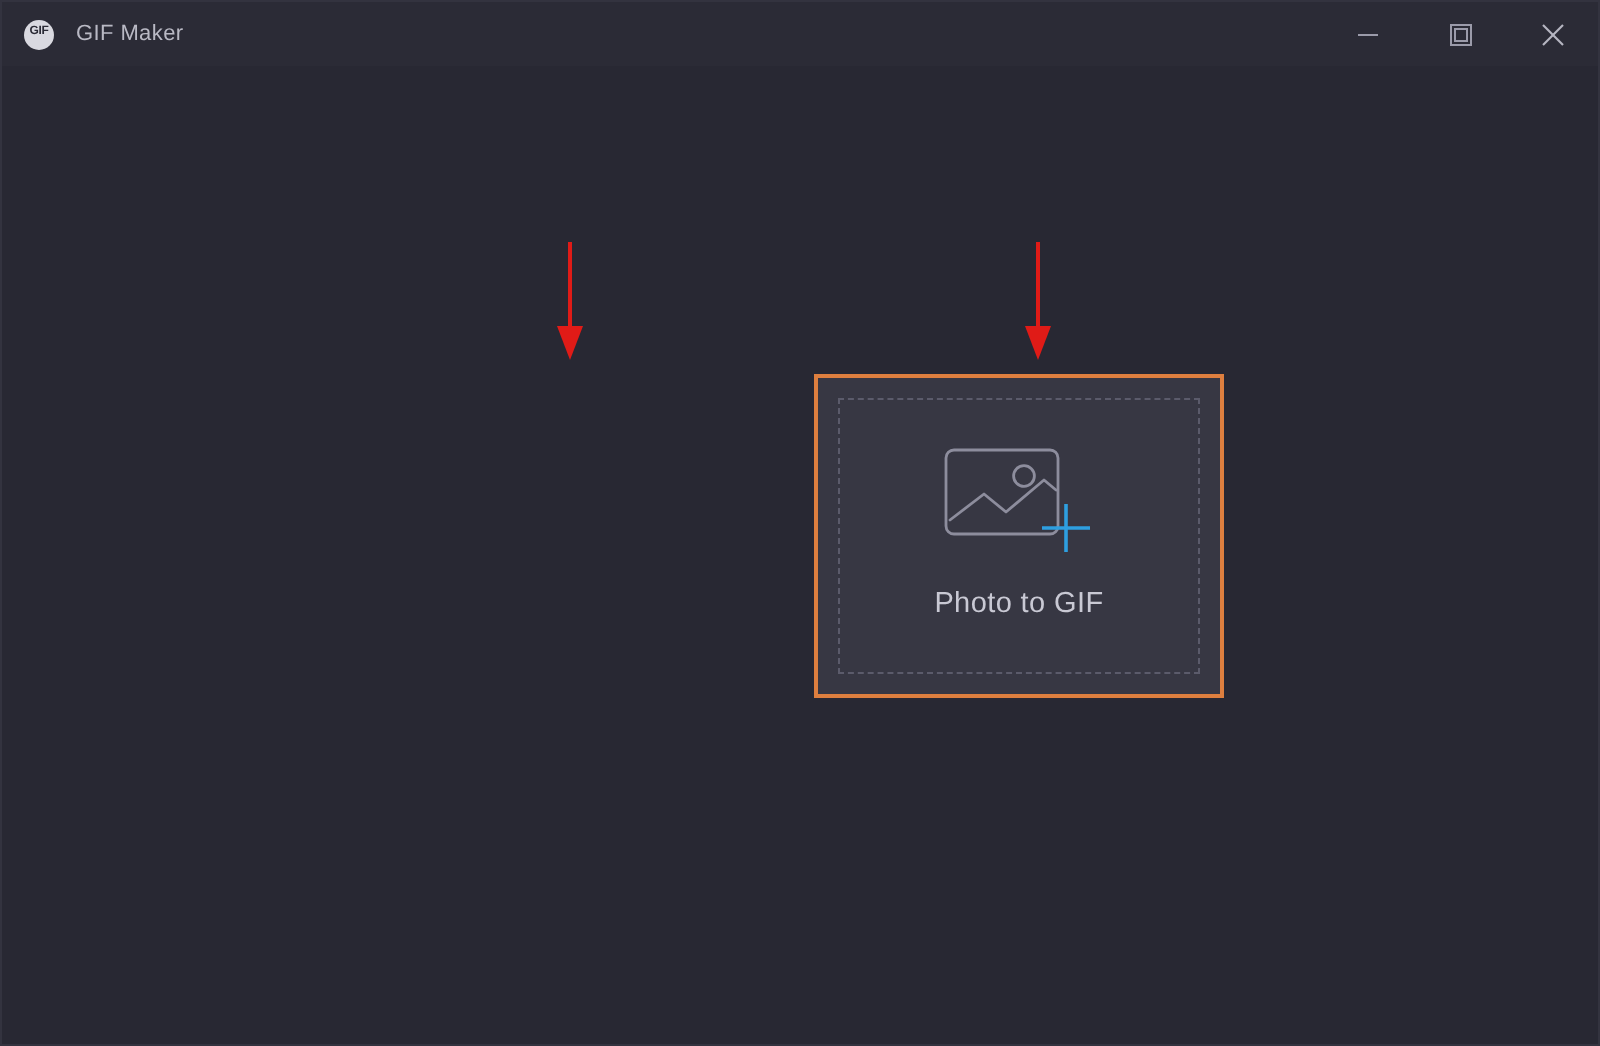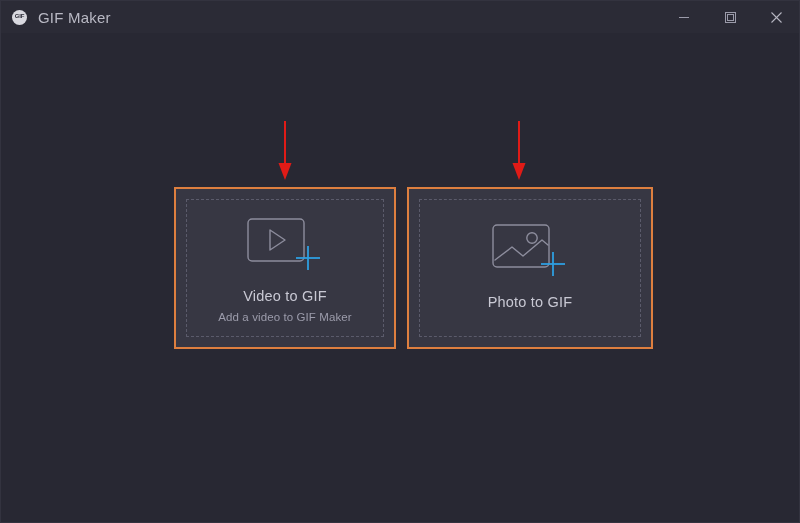--- a/index.html
+++ b/index.html
@@ -55,21 +55,21 @@
     font-weight: bold;
     flex: 0 0 auto;
     position: relative;
     overflow: hidden;
   }
   .app-icon span { position: relative; top: -0.5px; }
 
   .app-title {
     margin-left: 11px;
     color: #b9b9c4;
-    font-size: 15px;
+    font-size: 11px;
     letter-spacing: 0.2px;
     white-space: nowrap;
   }
 
   .tb-controls {
     display: flex;
     align-items: center;
     height: 100%;
     flex: 0 0 auto;
   }
@@ -106,21 +106,21 @@
     height: 100%;
     box-sizing: border-box;
     border: 1px dashed #5b5b6b;
     display: flex;
     flex-direction: column;
     align-items: center;
     justify-content: center;
   }
 
   #card-video { left: 173px; top: 154px; width: 222px; height: 162px; }
-  #card-photo { left: 406px; top: 154px; width: 246px; height: 162px; }
+  #card-photo { left: 406px; top: 154px; width: 205px; height: 162px; }
 
   .icon-wrap {
     position: relative;
     width: 76px;
     height: 58px;
     margin-bottom: 16px;
   }
   .icon-wrap > svg.glyph {
     position: absolute;
     left: 0; top: 0;
@@ -190,38 +190,20 @@
     <svg class="arrow" id="arrow-video" width="24" height="60" viewBox="0 0 24 60">
       <line x1="12" y1="0" x2="12" y2="45" stroke="#e01b17" stroke-width="2"></line>
       <polygon points="12,59 5.5,42 18.5,42" fill="#e01b17"></polygon>
     </svg>
 
     <svg class="arrow" id="arrow-photo" width="24" height="60" viewBox="0 0 24 60">
       <line x1="12" y1="0" x2="12" y2="45" stroke="#e01b17" stroke-width="2"></line>
       <polygon points="12,59 5.5,42 18.5,42" fill="#e01b17"></polygon>
     </svg>
 
-    <div class="card" id="card-video">
-      <div class="card-inner">
-
-        <div class="icon-wrap">
-          <svg class="glyph" width="76" height="58" viewBox="0 0 76 58">
-            <rect x="1" y="5" width="56" height="42" rx="4" ry="4" fill="none" stroke="#8d8d9d" stroke-width="1.4"></rect>
-            <path d="M23 16 L38 26 L23 36 Z" fill="none" stroke="#8d8d9d" stroke-width="1.4" stroke-linejoin="round"></path>
-          </svg>
-          <svg class="plus-badge" width="30" height="30" viewBox="0 0 30 30">
-            <line x1="15" y1="3" x2="15" y2="27" stroke="#2e9fe0" stroke-width="1.8"></line>
-            <line x1="3" y1="15" x2="27" y2="15" stroke="#2e9fe0" stroke-width="1.8"></line>
-          </svg>
-        </div>
-
-        <div class="card-title">Video to GIF</div>
-        <div class="card-sub">Add a video to GIF Maker</div>
-      </div>
-    </div>
 
     <div class="card" id="card-photo">
       <div class="card-inner">
 
         <div class="icon-wrap">
           <svg class="glyph" width="76" height="58" viewBox="0 0 76 58">
             <rect x="1" y="5" width="56" height="42" rx="4" ry="4" fill="none" stroke="#8d8d9d" stroke-width="1.4"></rect>
             <circle cx="40" cy="18" r="5.2" fill="none" stroke="#8d8d9d" stroke-width="1.4"></circle>
             <path d="M3 40 L20 27 L31 36 L50 20 L56 25" fill="none" stroke="#8d8d9d" stroke-width="1.4" stroke-linejoin="round" stroke-linecap="round"></path>
           </svg>

